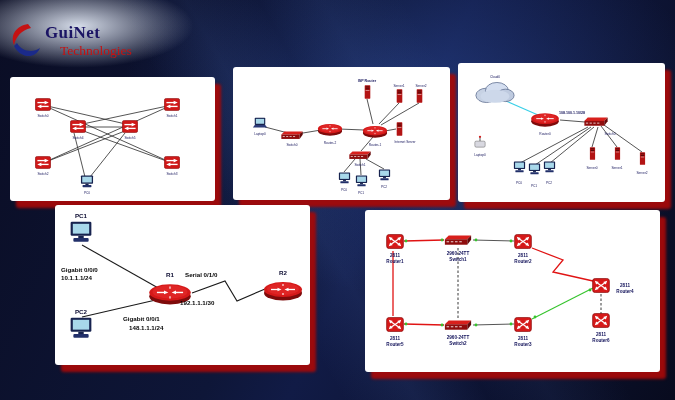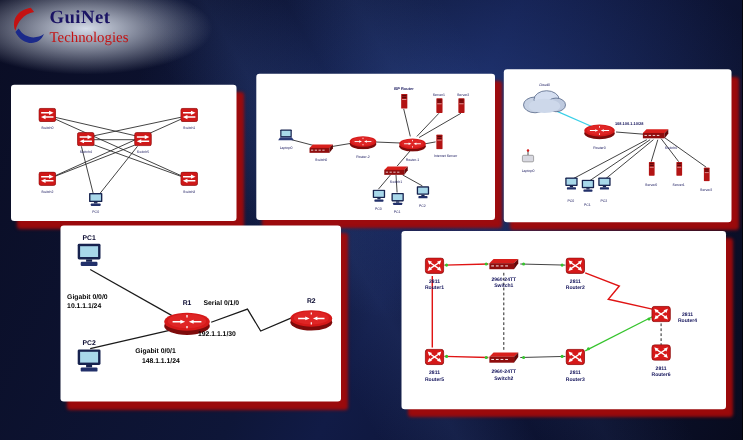--- a/index.html
+++ b/index.html
@@ -7,24 +7,24 @@
   body{font-family:"Liberation Sans",sans-serif}
   .stage{
     position:relative;width:675px;height:400px;overflow:hidden;
     background:
       radial-gradient(ellipse 160px 58px at 78px 26px, rgba(224,231,243,.95), rgba(224,231,243,0) 72%),
       radial-gradient(ellipse 430px 260px at 62% 28%, rgba(47,78,160,.55), rgba(20,30,70,0) 70%),
       linear-gradient(115deg,#0a0d24 0%,#0e1638 45%,#111b46 55%,#080b1e 100%);
   }
   .stage::before{content:"";position:absolute;inset:0;pointer-events:none;
     background:linear-gradient(60deg,transparent 38%,rgba(96,136,224,.10) 46%,transparent 54%,rgba(96,136,224,.07) 61%,transparent 70%);}
-  .logo{position:absolute;left:8px;top:5px;display:flex;align-items:flex-start;z-index:3}
+  .logo{position:absolute;left:8px;top:22px;display:flex;align-items:flex-start;z-index:3}
   .logo-text{margin-left:3px;margin-top:2px}
   .brand{font-family:"Liberation Serif",serif;font-weight:bold;font-size:17px;color:#1b1464;letter-spacing:.4px;line-height:1.05}
-  .brand-sub{font-family:"Liberation Serif",serif;font-size:13.5px;color:#c41212;margin-top:1px}
+  .brand-sub{font-family:"Liberation Serif",serif;font-size:13.5px;color:#c41212;margin-left:15px;margin-top:1px}
   .panel{position:absolute;background:#fff;border-radius:3px;box-shadow:6px 7px 3px rgba(163,10,10,.95);z-index:2}
   .panel svg{display:block;width:100%;height:100%}
   .p1{left:10px;top:77px;width:205px;height:124px}
   .p2{left:233px;top:67px;width:217px;height:133px}
   .p3{left:458px;top:63px;width:207px;height:139px}
   .p4{left:55px;top:205px;width:255px;height:160px}
   .p5{left:365px;top:210px;width:295px;height:162px}
   svg text{font-family:"Liberation Sans",sans-serif;fill:#16165c}
   .lbl{font-size:3.2px}
   .lblb{font-size:3.6px;font-weight:bold}

